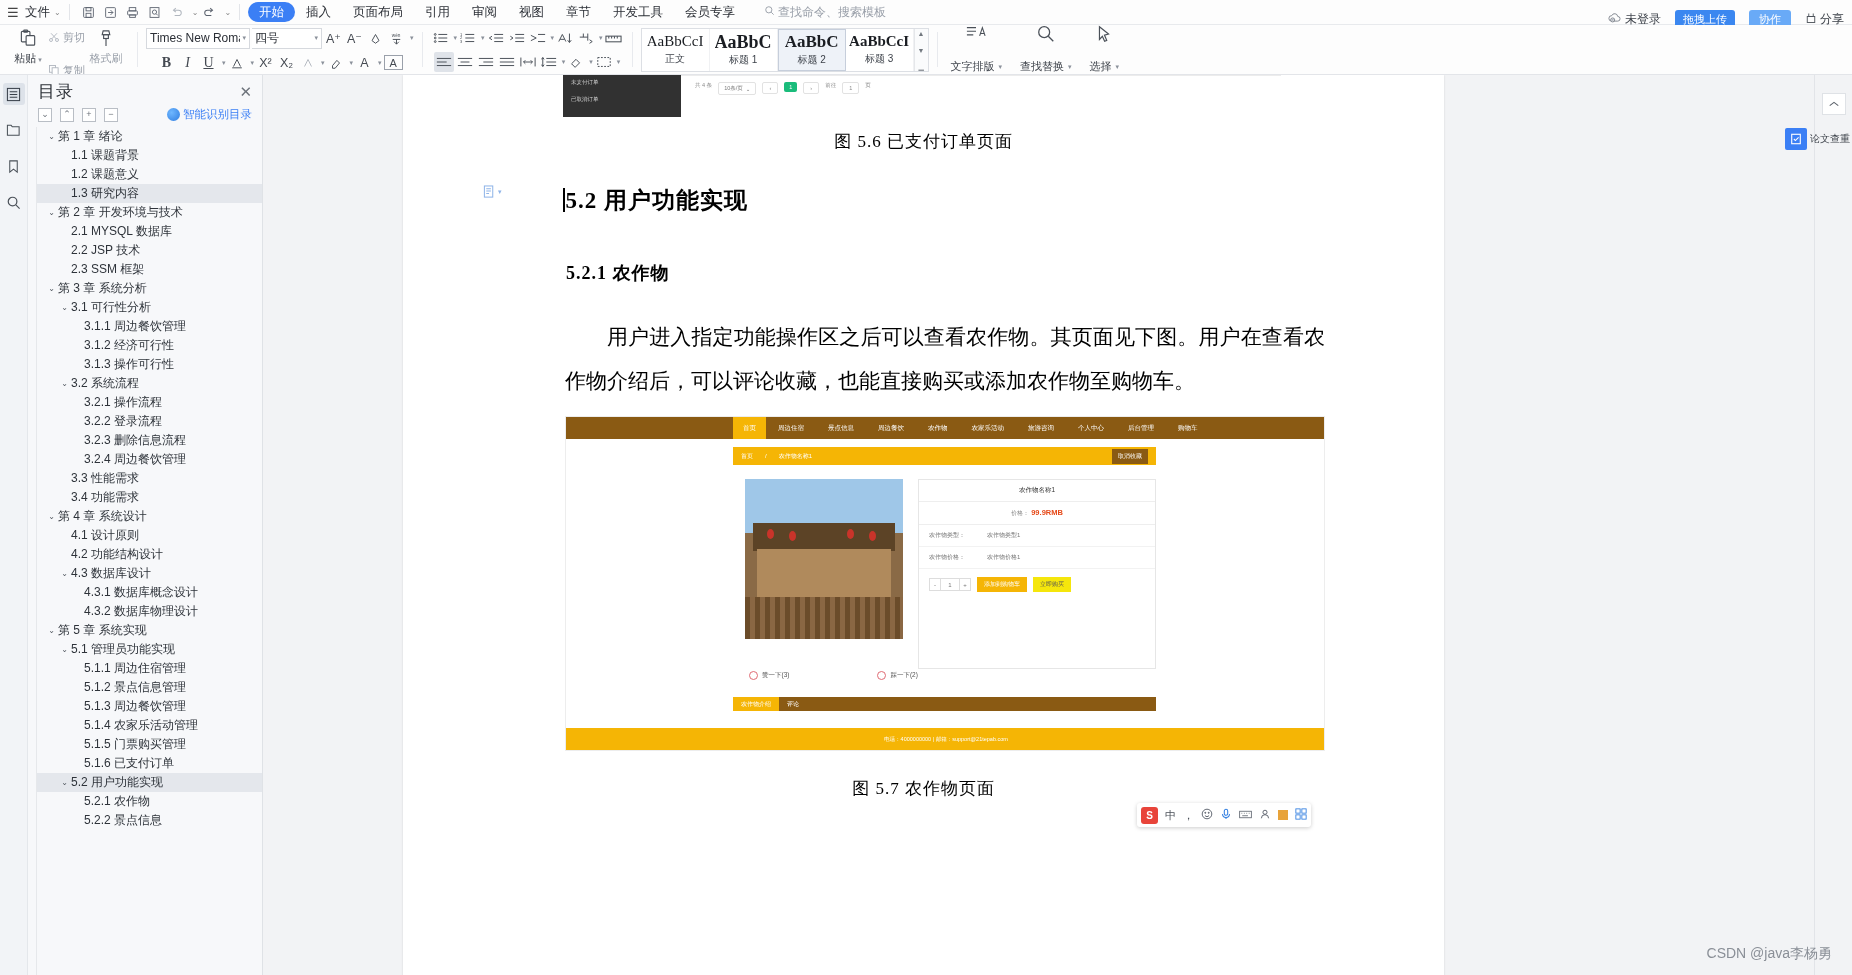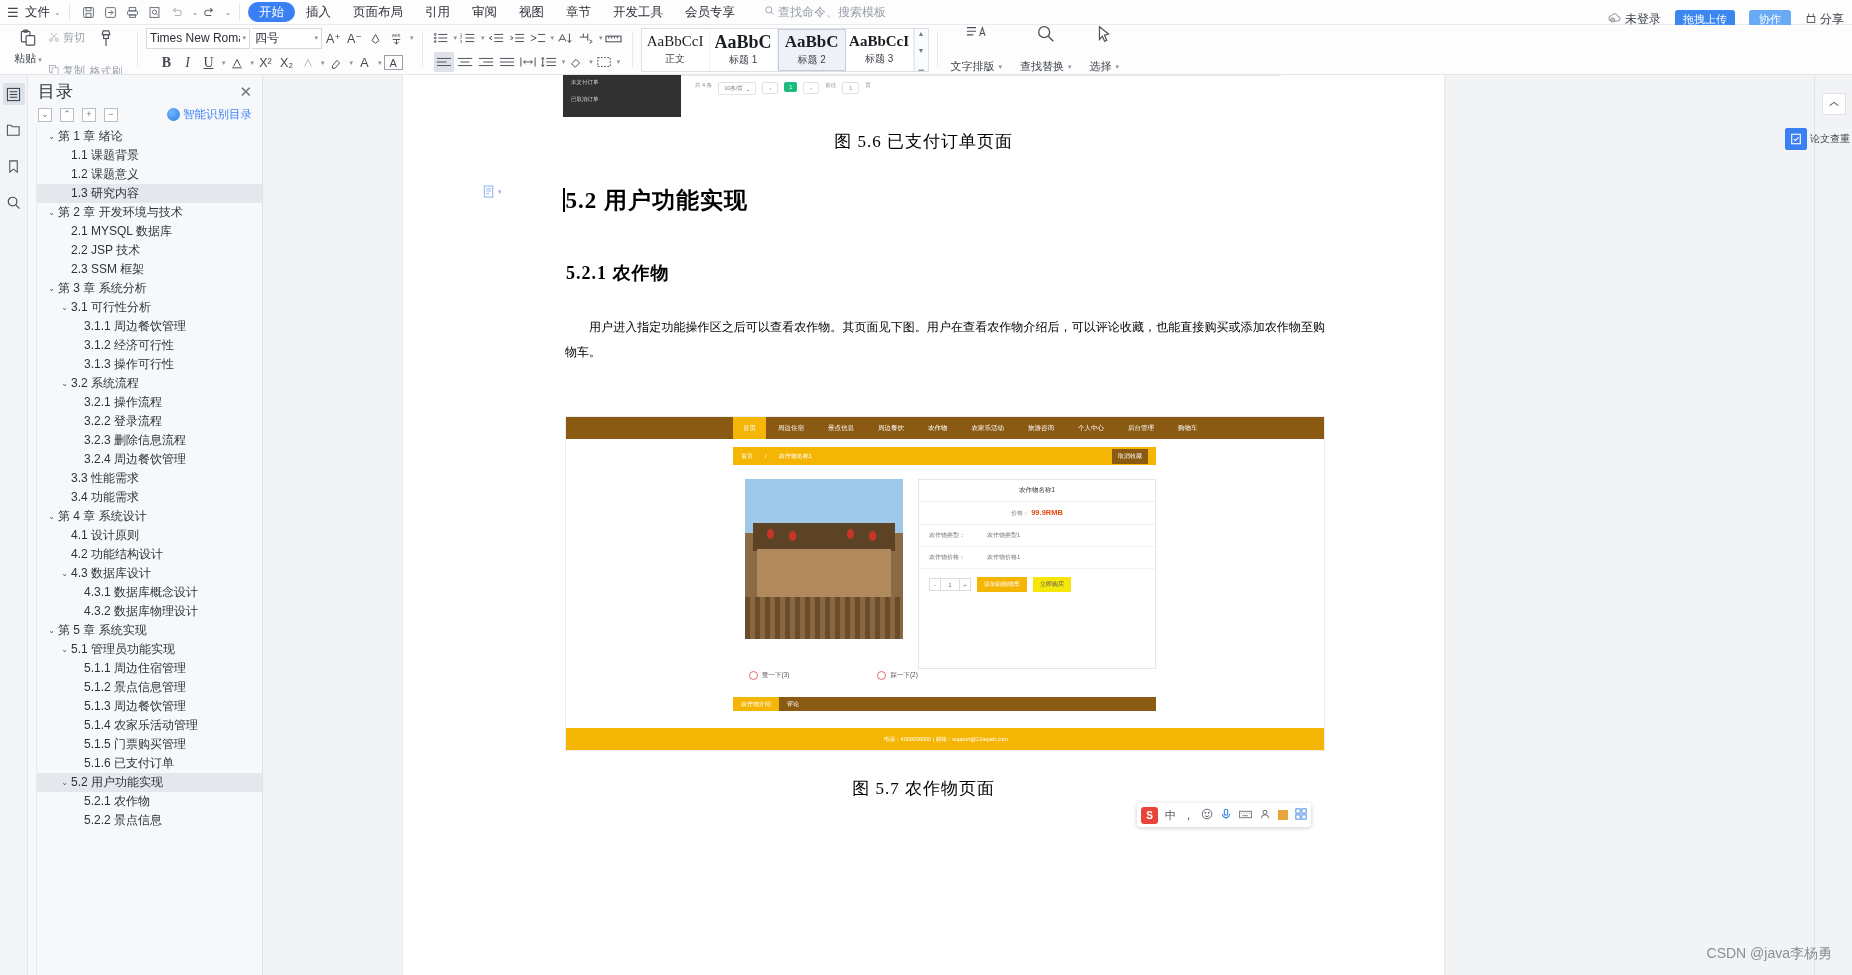--- a/index.html
+++ b/index.html
@@ -64,21 +64,21 @@
   .clip-paste {
     width: 40px; display: flex; flex-direction: column; align-items: center;
     padding-top: 4px;
   }
   .clip-paste .lbl { font-size: 11px; color: #3d424a; margin-top: 1px; }
   .clip-col { display: flex; flex-direction: column; padding-top: 5px; gap: 18px; }
   .clip-row { display: flex; align-items: center; gap: 3px; color: #9aa0aa; font-size: 11px; }
   .clip-brush {
     width: 42px; display: flex; flex-direction: column; align-items: center; padding-top: 4px;
   }
-  .clip-brush .lbl { font-size: 11px; color: #9aa0aa; margin-top: 14px; }
+  .clip-brush .lbl { font-size: 11px; color: #9aa0aa; margin-top: 1px; }
 
   
   .font-grp { display: flex; flex-direction: column; justify-content: center; gap: 4px; padding: 0 4px; }
   .font-row { display: flex; align-items: center; gap: 2px; }
   .fname {
     width: 104px; height: 21px; border: 1px solid #d6d9de; background: #fff;
     display: flex; align-items: center; padding: 0 3px; font-size: 12px;
     color: #2b2f36; position: relative;
   }
   .fname .t { flex: 1; overflow: hidden; white-space: nowrap; }
@@ -232,21 +232,21 @@
   }
   .h2 {
     font-family: "Liberation Serif", serif; font-weight: bold; font-size: 23px;
     color: #000; letter-spacing: 1px;
   }
   .h3 {
     font-family: "Liberation Serif", serif; font-weight: bold; font-size: 18px;
     color: #000; letter-spacing: 1px;
   }
   .body-p {
-    font-family: "Liberation Serif", serif; font-size: 12px; color: #000;
+    font-family: "Liberation Serif", serif; font-size: 21px; color: #000;
     line-height: 2.1; text-indent: 2em; text-align: justify;
   }
   .cursor-bar {
     display: inline-block; width: 1.5px; height: 24px; background: #000;
     vertical-align: -4px; margin-right: 1px;
   }
   .para-marker {
     position: absolute; left: 80px; top: 110px; display: flex; align-items: center; gap: 2px;
     color: #8fb4e8;
   }

